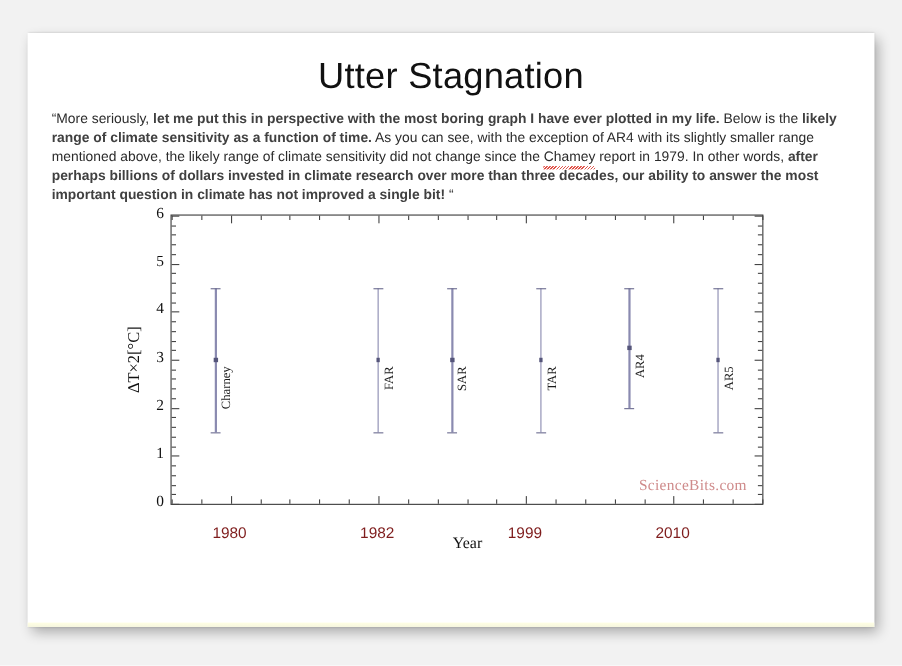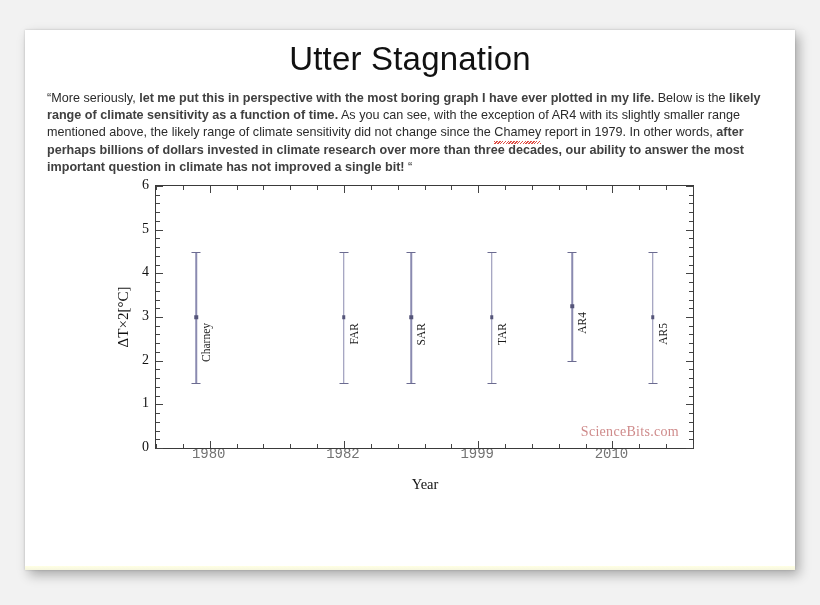--- a/index.html
+++ b/index.html
@@ -20,21 +20,21 @@
   }
   #slide:after{
     content:"";position:absolute;left:0;right:0;bottom:0;height:4px;
     background:linear-gradient(#ffffe4,#f6f6df);
   }
   .title{
     text-align:center;
     font-size:33px;
     color:#111;
     letter-spacing:.2px;
-    padding-top:10px;
+    padding-top:20px;
     font-weight:400;
     font-family:"Liberation Sans",sans-serif;
   }
   .body-text{
     margin:12px 22px 0 22px;
     font-size:12.6px;
     line-height:17.2px;
     color:#2b2b2b;
     text-align:left;
   }
@@ -57,23 +57,23 @@
   }
   .tick{position:absolute;background:#444;}
   .ytick-label{
     position:absolute;right:0;
     font-family:"Liberation Serif",serif;
     font-size:14px;color:#111;
     transform:translateY(-50%);
     width:22px;text-align:right;
   }
   .xtick-label{
-    position:absolute;top:264px;
-    font-family:Liberation Mono, monospace;
-    font-size:14px;color:#737373;
+    position:absolute;top:284px;
+    font-family:Liberation Sans, sans-serif;
+    font-size:14px;color:#7f1d1d;
     transform:translateX(-50%);
     white-space:nowrap;
   }
   #ylabel{
     position:absolute;
     left:98px;top:135px;
     transform:translate(-50%,-50%) rotate(-90deg);
     transform-origin:center center;
     font-family:"Liberation Serif",serif;
     font-size:15px;color:#111;white-space:nowrap;

